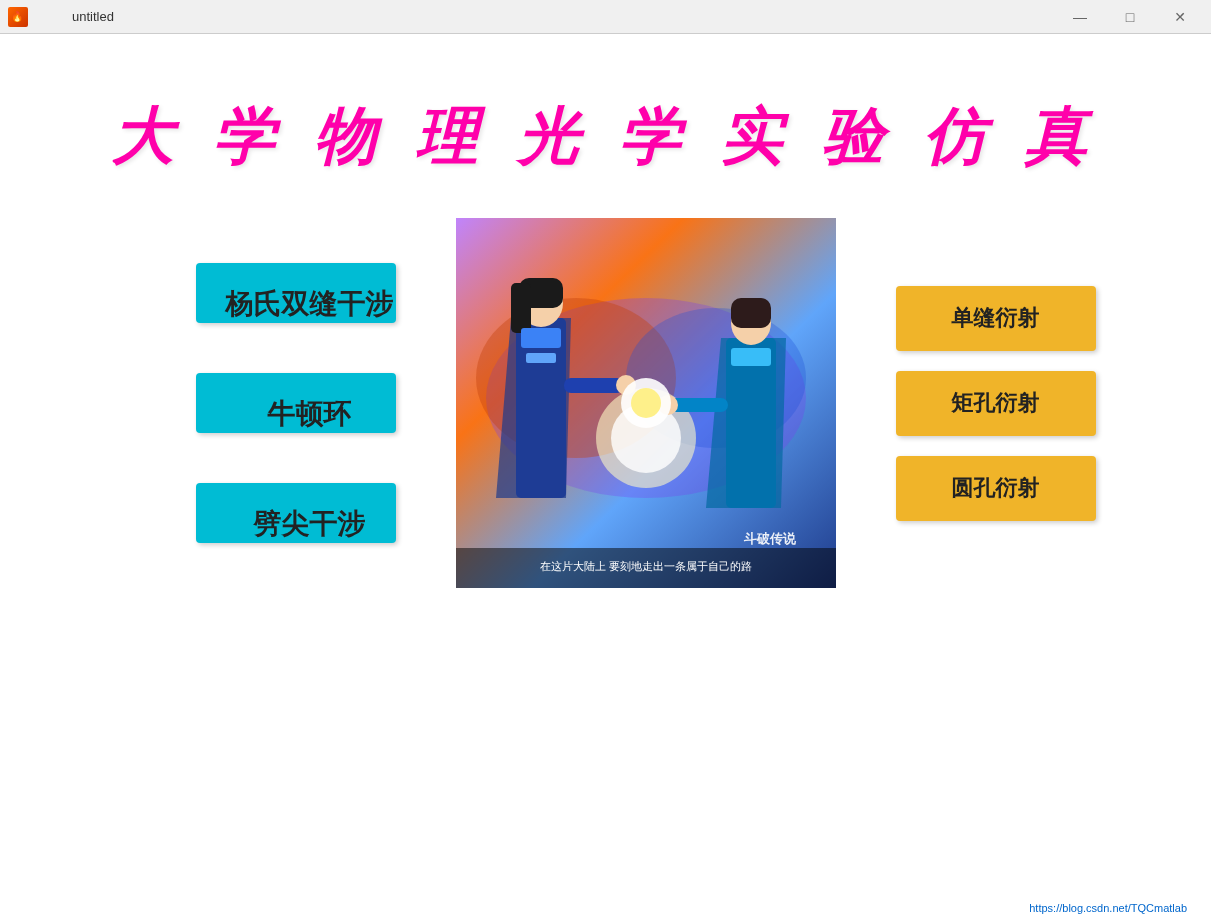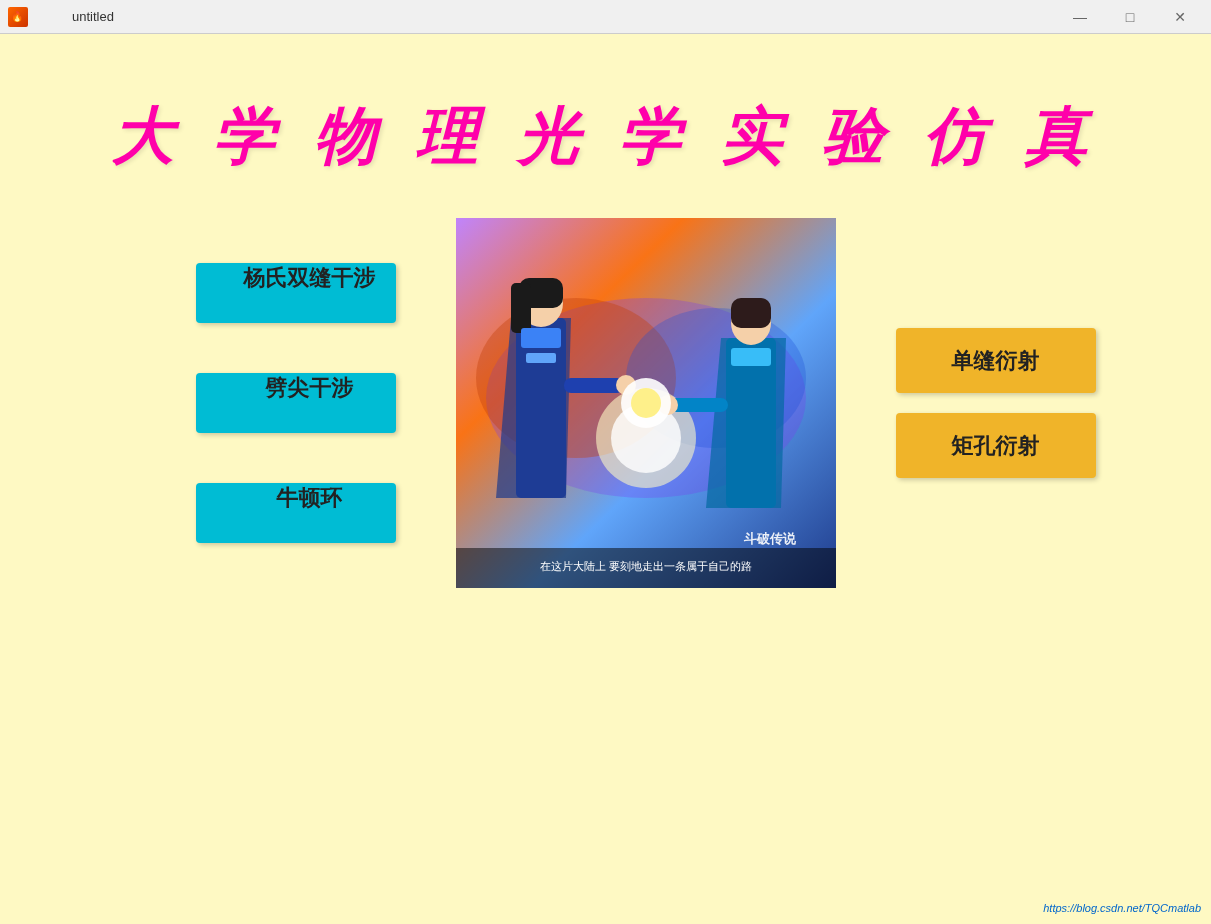--- a/index.html
+++ b/index.html
@@ -70,21 +70,21 @@
       align-items: center;
       justify-content: center;
       font-size: 14px;
       color: #666;
     }
 
     
     .main-content {
       width: 100%;
       height: calc(924px - 34px);
-      background: #fef9c3;
+      background: #ffffff;
       position: relative;
       display: flex;
       flex-direction: column;
       align-items: center;
     }
 
     
     .page-title {
       margin-top: 60px;
       font-size: 62px;
@@ -122,27 +122,27 @@
       margin-left: 60px;
     }
 
     
     .btn-cyan {
       width: 200px;
       height: 60px;
       background: #00bcd4;
       border: none;
       border-radius: 4px;
-      font-size: 22px;
+      font-size: 28px;
       color: #222;
       cursor: pointer;
       font-family: 'Microsoft YaHei', sans-serif;
       font-weight: bold;
       display: flex;
-      align-items: flex-start;
+      align-items: flex-end;
       justify-content: center;
       box-shadow: 2px 2px 5px rgba(0,0,0,0.2);
       padding-left: 28px;
     }
 
     
     .btn-gold {
       width: 200px;
       height: 65px;
       background: #f0b429;
@@ -164,24 +164,23 @@
       width: 380px;
       height: 370px;
       position: relative;
       flex-shrink: 0;
     }
 
     
     .bottom-watermark {
       position: absolute;
       bottom: 10px;
-      right: 10px;
+      right: 24px;
       font-size: 11px;
       color: #0066cc;
-      font-style: italic;
     }
 
     
     .center-svg {
       width: 380px;
       height: 370px;
     }
   </style>
 </head>
 <body>
@@ -202,24 +201,24 @@
 
   <div class="page-title">大 学 物 理 光 学 实 验 仿 真</div>
 
   <div class="middle-section">
 
     <div class="left-buttons">
       <button class="btn-cyan">
         <span>杨氏双缝干涉</span>
       </button>
       <button class="btn-cyan">
+        <span>牛顿环</span>
+      </button>
+      <button class="btn-cyan">
         <span>劈尖干涉</span>
-      </button>
-      <button class="btn-cyan">
-        <span>牛顿环</span>
       </button>
     </div>
 
     <div class="center-image-container">
       <svg class="center-svg" viewBox="0 0 380 370" xmlns="http://www.w3.org/2000/svg">
 
         <defs>
           <linearGradient id="bg1" x1="0%" y1="0%" x2="100%" y2="100%">
             <stop offset="0%" style="stop-color:#c084fc"></stop>
             <stop offset="30%" style="stop-color:#f97316"></stop>
@@ -281,19 +280,22 @@
       </svg>
     </div>
 
     <div class="right-buttons">
       <button class="btn-gold">
         <span>单缝衍射</span>
       </button>
       <button class="btn-gold">
         <span>矩孔衍射</span>
       </button>
+      <button class="btn-gold">
+        <span>圆孔衍射</span>
+      </button>
     </div>
 
   </div>
 
   <div class="bottom-watermark">https://blog.csdn.net/TQCmatlab</div>
 
 </div>
 
 </body></html>

